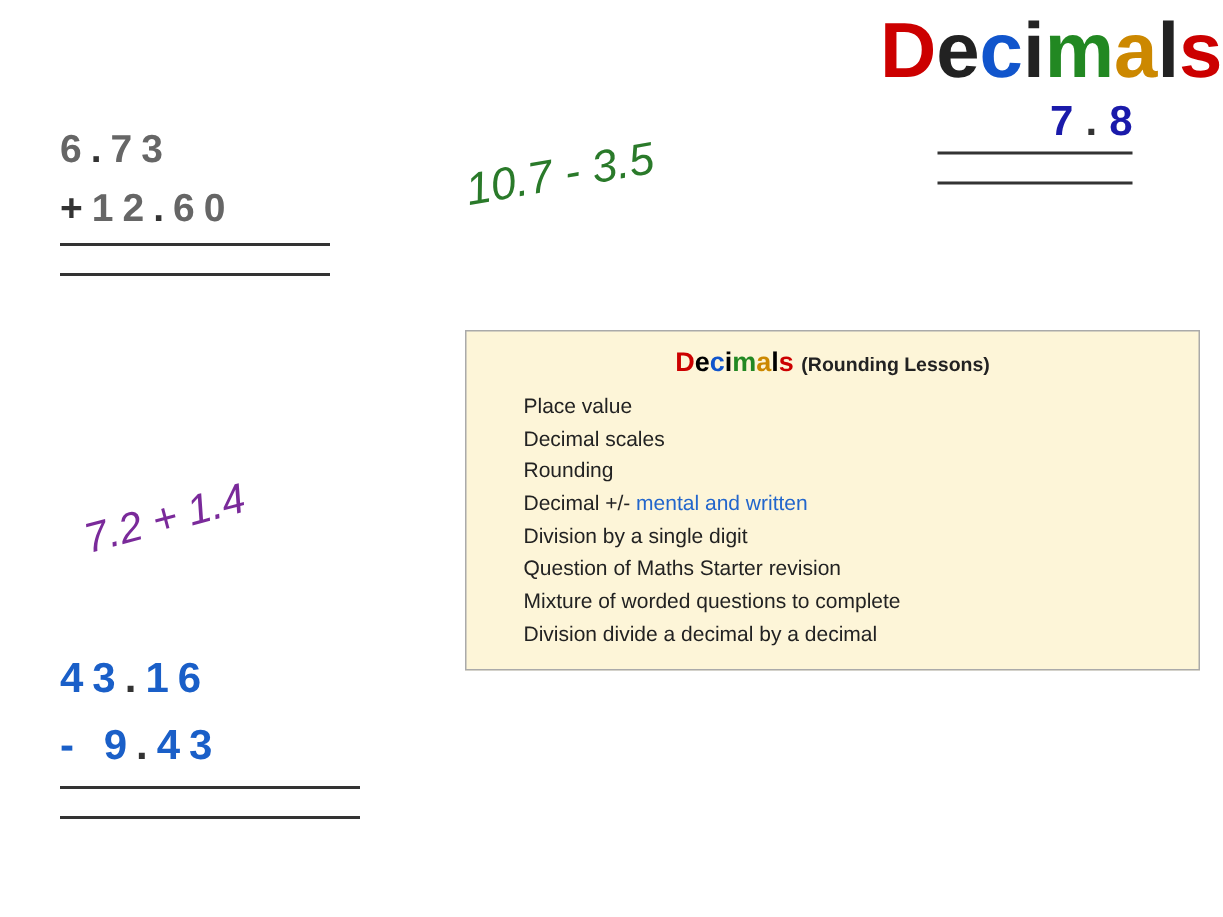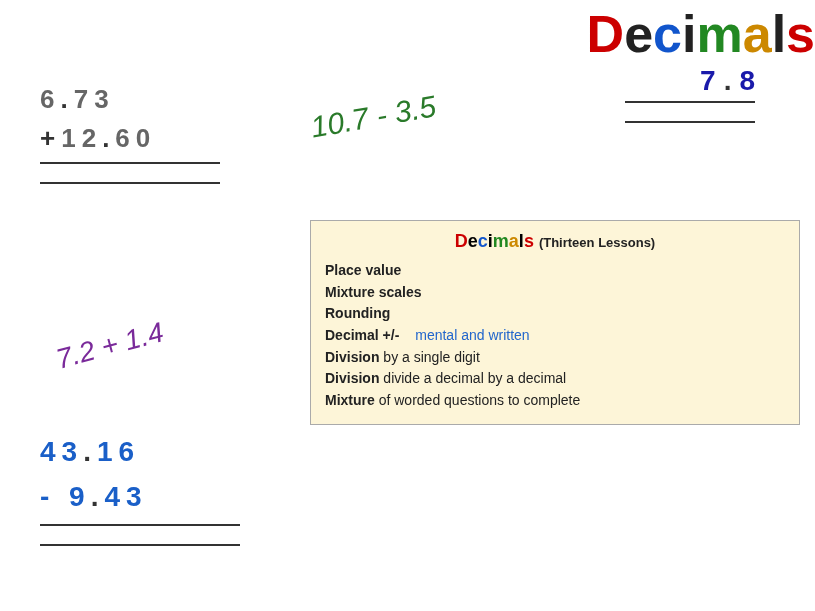--- a/index.html
+++ b/index.html
@@ -165,21 +165,22 @@
       padding: 0;
     }
 
     .info-box li {
       line-height: 1.55;
       font-size: 14px;
       color: #222;
     }
 
     .info-box li .bold {
-      font-weight: bold;
+      font-weight: normal;
+      margin-left: 24px;
     }
 
     .info-box li .normal {
       font-weight: normal;
     }
 
     
     .d-red { color: #cc0000; }
     .d-green { color: #228822; }
     .d-blue { color: #1155cc; }
@@ -254,24 +255,25 @@
       <span>3</span>
     </div>
     <div class="sub-line"></div>
     <div class="sub-result-line"></div>
   </div>
 </div>
 
 <div class="info-box">
   <div class="info-box-title">
     <span class="d-red">D</span><span>e</span><span class="d-blue">c</span><span>i</span><span class="d-green">m</span><span class="d-gold">a</span><span>l</span><span class="d-red">s</span>
-    <span style="font-size:13px; font-weight:bold; color:#222;"> (Thirteen Lessons)</span>
+    <span style="font-size:13px; font-weight:bold; color:#222;"> (Rounding Lessons)</span>
   </div>
   <ul>
     <li><span class="bold">Place value</span></li>
-    <li><span class="bold">Mixture scales</span></li>
+    <li><span class="bold">Decimal scales</span></li>
     <li><span class="bold">Rounding</span></li>
-    <li><span class="bold">Decimal +/-</span><span class="normal" style="color:#2266cc;margin-left:12px;"> mental and written</span></li>
+    <li><span class="bold">Decimal +/-</span><span class="normal" style="color:#2266cc;"> mental and written</span></li>
     <li><span class="bold">Division</span><span class="normal"> by a single digit</span></li>
+    <li><span class="bold">Question of Maths Starter</span><span class="normal">  revision</span></li>
+    <li><span class="bold">Mixture</span><span class="normal">  of worded questions to complete</span></li>
     <li><span class="bold">Division</span><span class="normal">  divide a decimal by a decimal</span></li>
-    <li><span class="bold">Mixture</span><span class="normal">  of worded questions to complete</span></li>
   </ul>
 </div>
 
 </body></html>

